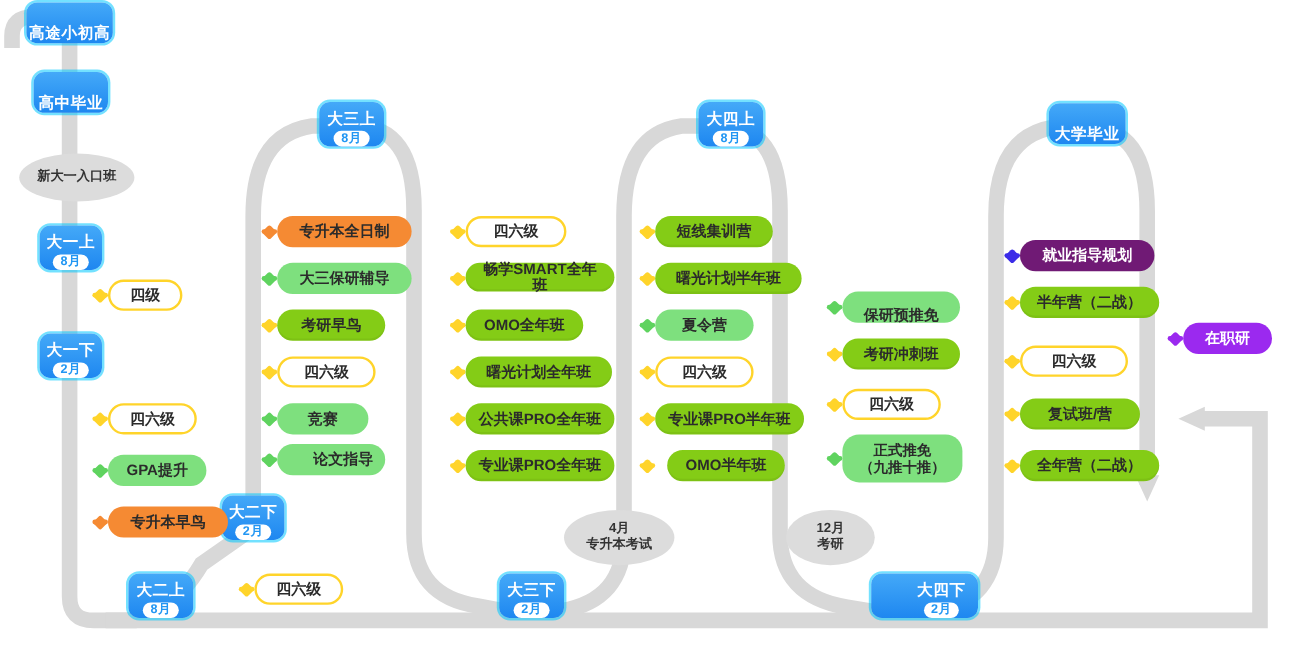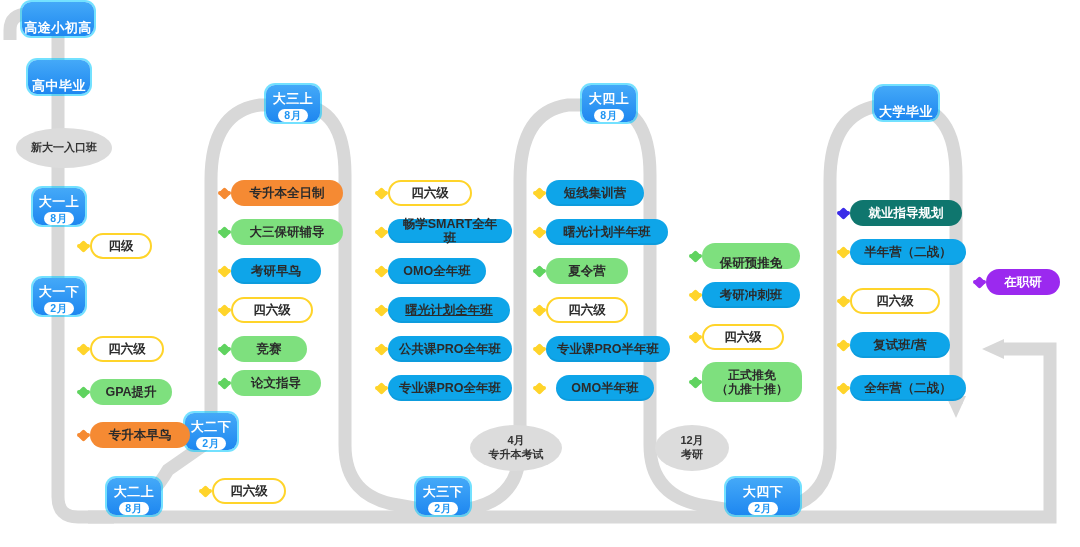--- a/index.html
+++ b/index.html
@@ -23,25 +23,25 @@
        display:flex;flex-direction:column;align-items:center;justify-content:center;
        color:#333;font-size:11px;font-weight:bold;line-height:1.25;z-index:5;
        white-space:nowrap;}
 
   
   .pill{position:absolute;border-radius:14px;display:flex;align-items:center;
         justify-content:center;text-align:center;font-size:12.5px;font-weight:bold;
         line-height:1.15;z-index:7;white-space:nowrap;padding:0 10px;
         box-sizing:border-box;}
   .pill.two{line-height:1.2;white-space:normal;font-size:12px;}
-  .p-yellow{background:#0ea5e9;color:#2b2b2b;box-shadow:inset 0 -2px 0 rgba(0,0,0,.05);}
+  .p-yellow{background:#84cc16;color:#2b2b2b;box-shadow:inset 0 -2px 0 rgba(0,0,0,.05);}
   .p-white{background:#fff;color:#2b2b2b;border:2px solid #ffd42a;}
   .p-green{background:#7ee07e;color:#2b2b2b;}
   .p-orange{background:#f58a33;color:#2b2b2b;}
-  .p-blueviolet{background:#0f766e;color:#fff;}
+  .p-blueviolet{background:#701a75;color:#fff;}
   .p-purple{background:#9b29ef;color:#fff;}
 
   
   .knob{position:absolute;width:13px;height:13px;z-index:6;}
   .knob i{position:absolute;left:2px;top:2px;width:9px;height:9px;border-radius:2px;
           transform:rotate(45deg);display:block;}
   .knob b{position:absolute;left:0;top:4.5px;width:13px;height:4px;border-radius:2px;display:block;}
   .k-yellow i,.k-yellow b{background:#ffd42a;}
   .k-green i,.k-green b{background:#5fd35f;}
   .k-orange i,.k-orange b{background:#f58a33;}
@@ -115,21 +115,21 @@
         <span class="mon">8月</span>
       </div>
       <div class="ms grad" style="left: 416px; top: 478px; width: 54px; height: 37px;">
         <span>大三下</span>
         <span class="mon">2月</span>
       </div>
       <div class="ms grad" style="left: 571px; top: 85px; width: 54px; height: 37px; margin-left: 11px;">
         <span>大四上</span>
         <span class="mon">8月</span>
       </div>
-      <div class="ms grad" style="left: 726px; top: 478px; width: 74px; height: 37px;">
+      <div class="ms grad" style="left: 726px; top: 478px; width: 61px; height: 37px; padding-left: 28px;">
         <span>大四下</span>
         <span class="mon">2月</span>
       </div>
       <div class="ms grad" style="left: 874px; top: 86px; width: 64px; height: 34px;">
         <span>大学毕业</span>
       </div>
     </div>
   <div id="ellipses">
       <div class="ell" style="left: 16px; top: 128px; width: 96px; height: 40px;">
         <span>新大一入口班</span>
@@ -211,21 +211,21 @@
         <i></i>
         <b></b>
       </span>
       <div class="pill p-green" style="left: 231px; top: 336px; width: 76px; height: 26px;">
         <span style="white-space: pre-line;">竞赛</span>
       </div>
       <span class="knob k-green" style="left: 218px; top: 376.5px;">
         <i></i>
         <b></b>
       </span>
-      <div class="pill p-green" style="left: 231px; top: 370px; width: 90px; height: 26px;">
+      <div class="pill p-green" style="left: 231px; top: 370px; width: 90px; height: 26px; justify-content: flex-end;">
         <span style="white-space: pre-line;">论文指导</span>
       </div>
       <span class="knob k-yellow" style="left: 375px; top: 186.5px;">
         <i></i>
         <b></b>
       </span>
       <div class="pill p-white" style="left: 388px; top: 180px; width: 84px; height: 26px;">
         <span style="white-space: pre-line;">四六级</span>
       </div>
       <span class="knob k-yellow" style="left: 375px; top: 225.5px;">
@@ -240,21 +240,21 @@
         <b></b>
       </span>
       <div class="pill p-yellow" style="left: 388px; top: 258px; width: 98px; height: 26px;">
         <span style="white-space: pre-line;">OMO全年班</span>
       </div>
       <span class="knob k-yellow" style="left: 375px; top: 303.5px;">
         <i></i>
         <b></b>
       </span>
       <div class="pill p-yellow" style="left: 388px; top: 297px; width: 122px; height: 26px;">
-        <span style="white-space: pre-line; text-decoration: underline;">曙光计划全年班</span>
+        <span style="white-space: pre-line;">曙光计划全年班</span>
       </div>
       <span class="knob k-yellow" style="left: 375px; top: 342.5px;">
         <i></i>
         <b></b>
       </span>
       <div class="pill p-yellow" style="left: 388px; top: 336px; width: 124px; height: 26px;">
         <span style="white-space: pre-line;">公共课PRO全年班</span>
       </div>
       <span class="knob k-yellow" style="left: 375px; top: 381.5px;">
         <i></i>

